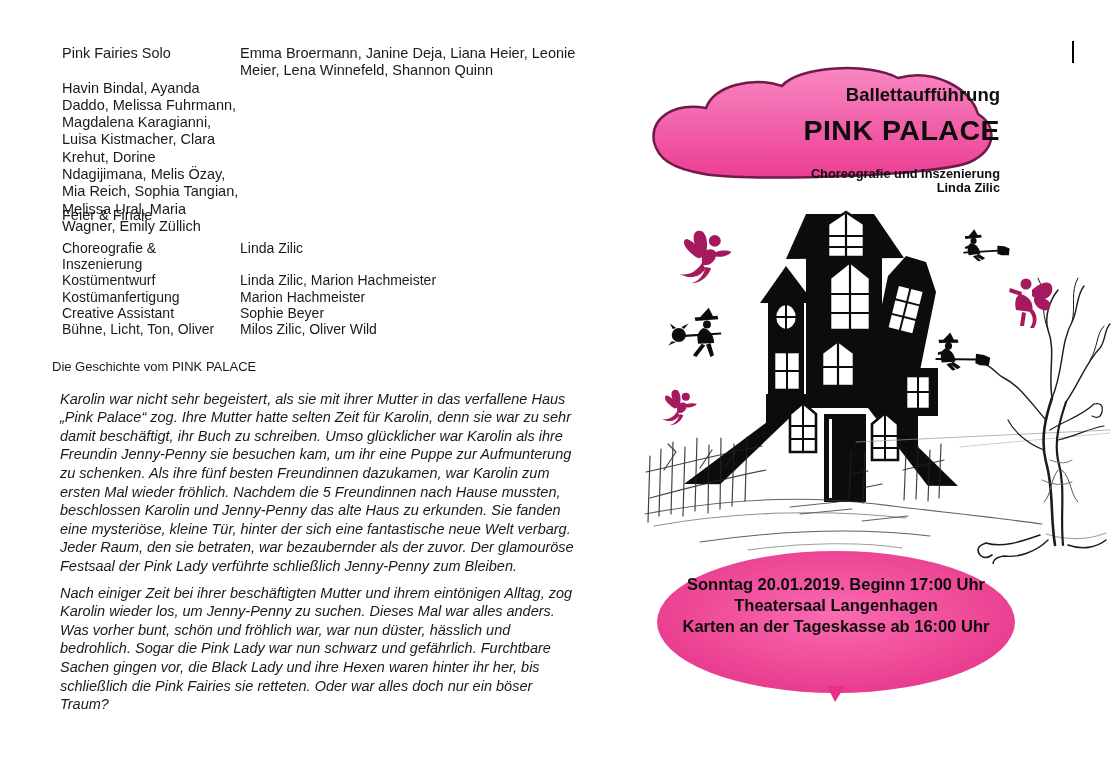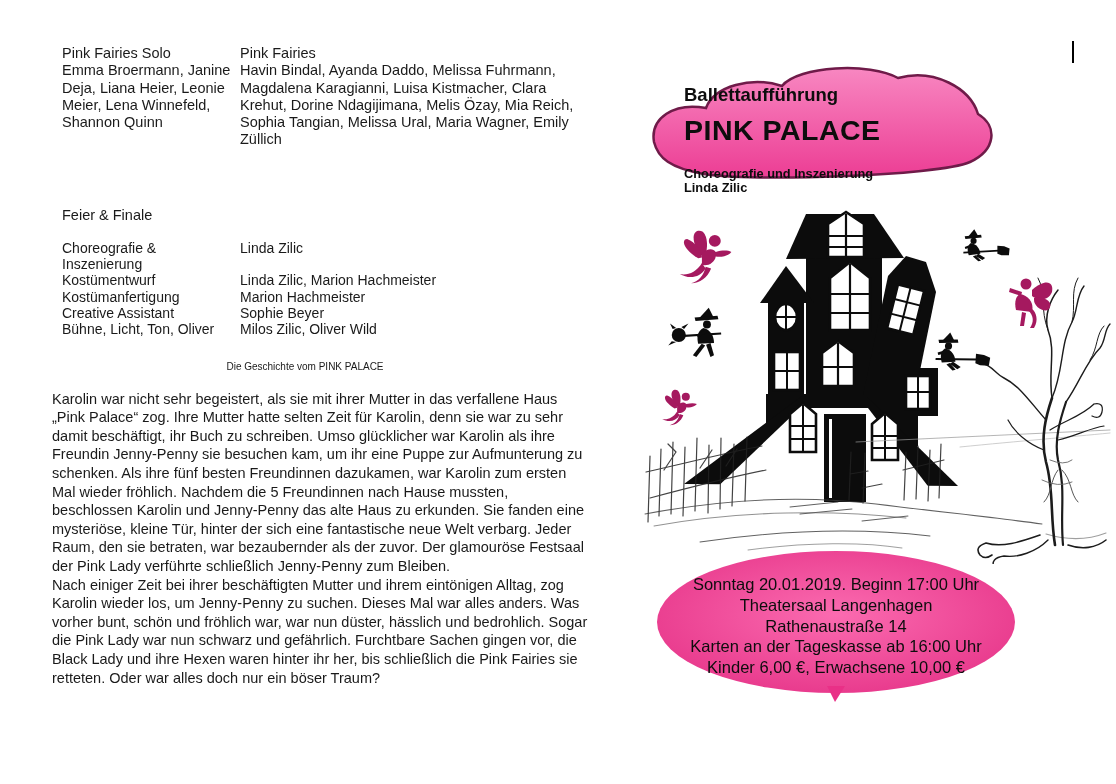--- a/index.html
+++ b/index.html
@@ -14,43 +14,42 @@
     display:grid;grid-template-columns:178px 348px;
     font-size:14.5px;line-height:17.3px;
   }
   .credits-heading{position:absolute;left:62px;top:207px;font-size:14.5px;line-height:17px;}
   .credits{
     position:absolute;left:62px;top:240px;
     display:grid;grid-template-columns:178px auto;
     font-size:14px;line-height:16.2px;
   }
   .story{position:absolute;left:52px;top:358px;width:536px;font-size:14.5px;line-height:18.6px;}
-  .story h3{font-size:10px;font-weight:normal;text-align:center;margin:0 30px 13px 0;}
-  .story p{margin:0;}
+  .story h3{font-size:13px;font-weight:normal;text-align:left;margin:0 30px 13px 0;}
+  .story p{margin:8px;font-style:italic;}
   
   .cloud-box{position:absolute;left:648px;top:62px;width:356px;height:122px;}
   .cloud-box svg{position:absolute;left:0;top:0;}
-  .cloud-text{position:absolute;left:36px;right:4px;top:23px;text-align:left;color:#0d0d0d;}
+  .cloud-text{position:absolute;left:36px;right:4px;top:23px;text-align:right;color:#0d0d0d;}
   .cloud-line1{font-size:18.5px;font-weight:bold;line-height:20px;}
   .cloud-title{font-size:28.5px;font-weight:bold;line-height:30px;letter-spacing:.5px;margin-top:10px;}
   .cloud-line3{font-size:12.8px;font-weight:bold;line-height:14px;margin-top:22px;}
   .cloud-line4{font-size:12.8px;font-weight:bold;line-height:14px;}
   .illustration{position:absolute;left:638px;top:186px;}
   .bubble-box{position:absolute;left:655px;top:550px;width:362px;height:152px;}
   .bubble-box svg{position:absolute;left:0;top:0;}
   .bubble-text{position:absolute;left:0;right:0;top:24px;text-align:center;
-    font-size:16.5px;font-weight:normal;line-height:20.8px;color:#0d0d0d;}
+    font-size:16.5px;font-weight:bold;line-height:20.8px;color:#0d0d0d;}
   .caret{position:absolute;left:1072px;top:41px;width:2px;height:22px;background:#000;}
 </style>
 </head>
 <body>
 
 <div class="cast">
   <div>Pink Fairies Solo</div>
-  <div>Pink Fairies</div>
   <div>Emma Broermann, Janine Deja, Liana Heier, Leonie Meier, Lena Winnefeld, Shannon Quinn</div>
   <div>Havin Bindal, Ayanda Daddo, Melissa Fuhrmann, Magdalena Karagianni, Luisa Kistmacher, Clara Krehut, Dorine Ndagijimana, Melis Özay, Mia Reich, Sophia Tangian, Melissa Ural, Maria Wagner, Emily Züllich</div>
 </div>
 
 <div class="credits-heading">Feier &amp; Finale</div>
 
 <div class="credits">
   <div>Choreografie &amp; Inszenierung</div>
   <div>Linda Zilic</div>
   <div>Kostümentwurf</div>
@@ -246,19 +245,17 @@
         <stop offset="0" stop-color="#fb6bb0"></stop>
         <stop offset="1" stop-color="#e22a81"></stop>
       </radialGradient>
     </defs>
     <ellipse cx="181" cy="72" rx="179" ry="71" fill="url(#bubbleGrad)"></ellipse>
     <polygon points="172,136 190,136 180,152" fill="#e93087"></polygon>
   </svg>
   <div class="bubble-text">
     <div>Sonntag 20.01.2019. Beginn 17:00 Uhr</div>
     <div>Theatersaal Langenhagen</div>
-    <div>Rathenaustraße 14</div>
     <div>Karten an der Tageskasse ab 16:00 Uhr</div>
-    <div>Kinder 6,00 €, Erwachsene 10,00 €</div>
   </div>
 </div>
 
 <div class="caret"></div>
 
 </body></html>

